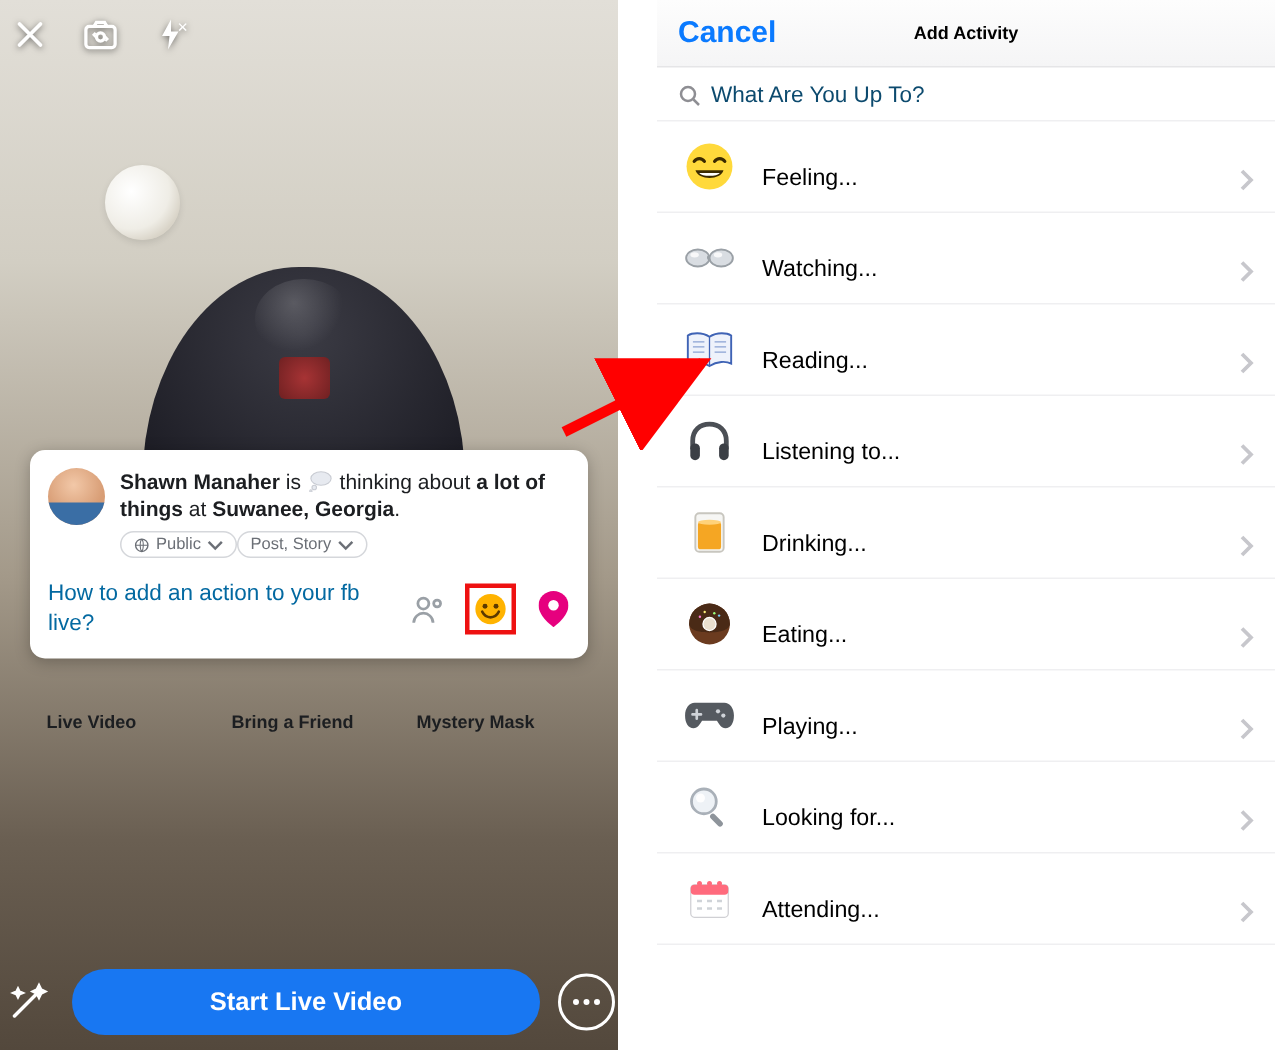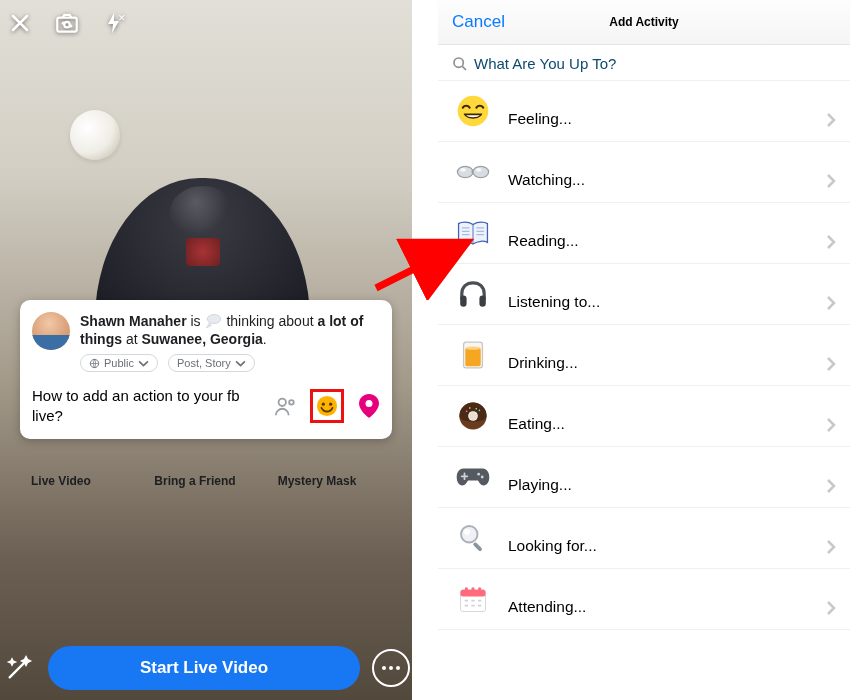--- a/index.html
+++ b/index.html
@@ -14,25 +14,25 @@
 .cap-logo{position:absolute;top:60px;left:50%;transform:translateX(-50%);width:34px;height:28px;background:radial-gradient(circle,#b33,#7a1d1d);border-radius:4px;opacity:.85}
 .brim{position:absolute;top:300px;left:70px;width:270px;height:40px;border-radius:50%/100%;background:linear-gradient(#4a4a55,#2a2a31)}
 
 .card{position:absolute;top:300px;left:20px;right:20px;background:#fff;border-radius:10px;padding:12px 12px 8px;box-shadow:0 2px 10px rgba(0,0,0,.25)}
 .card-head{display:flex;gap:10px;align-items:flex-start}
 .avatar{width:38px;height:38px;border-radius:50%;flex:0 0 38px;background:radial-gradient(circle at 45% 30%,#f2c8a8,#d89d75 60%);position:relative;overflow:hidden}
 .avatar:before{content:"";position:absolute;inset:auto 0 0 0;height:40%;background:#3a6ea5}
 .status{font-size:14px;color:#1c1e21;line-height:1.3}
 .status b{font-weight:700}
 .thought{display:inline-block;width:18px;height:14px;vertical-align:-2px}
-.pills{display:flex;gap:10px;margin-top:6px}
+.pills{display:flex;margin-top:6px}
 .pill{display:flex;align-items:center;gap:4px;font-size:11px;color:#6b6f76;border:1px solid #d5d7db;border-radius:12px;padding:2px 8px}
 .pill svg{width:11px;height:11px}
 .card-body{display:flex;align-items:center;gap:10px;margin:14px 0 6px}
-.question{flex:1;font-size:15px;color:#000000;line-height:1.3}
+.question{flex:1;font-size:15px;color:#0369a1;line-height:1.3}
 .action-icons{display:flex;align-items:center;gap:14px}
 .ai{width:22px;height:22px;display:flex;align-items:center;justify-content:center}
 .feeling-box{border:3px solid #e11;padding:3px}
 
 .tiles{display:flex;gap:10px;margin:14px 6px 6px}
 .tile{flex:1;display:flex;flex-direction:row;gap:5px}
 .tile-img{height:98px;border-radius:6px;position:relative;overflow:hidden}
 .tile-label{font-size:12px;color:#1c1e21;font-weight:600}
 .t1{background:#e9eef9}
 .t1 .bust{position:absolute;left:18%;top:12%;width:64%;height:80%}
@@ -60,21 +60,21 @@
 .t3:before,.t3:after{content:"?";position:absolute;color:rgba(255,255,255,.25);font-weight:700}
 .t3:before{top:6px;left:8px;font-size:16px}.t3:after{bottom:6px;right:8px;font-size:20px}
 
 .bottombar{position:absolute;left:0;right:0;bottom:10px;display:flex;align-items:center;gap:12px;padding:0 2px}
 .wand,.more{width:34px;height:34px;display:flex;align-items:center;justify-content:center;color:#fff}
 .more{border:2px solid #fff;border-radius:50%}
 .startbtn{flex:1;height:44px;border-radius:22px;background:#1877f2;color:#fff;font-size:17px;font-weight:600;display:flex;align-items:center;justify-content:center}
 
 .phone-right{flex:1;display:flex;flex-direction:column;background:#fff;position:relative}
 .nav{height:44px;display:flex;align-items:center;justify-content:center;border-bottom:1px solid #e5e5e7;background:linear-gradient(#fdfdfd,#f5f5f6);position:relative}
-.nav .cancel{position:absolute;left:14px;color:#0a7aff;font-size:17px;font-weight:400}
+.nav .cancel{position:absolute;left:14px;color:#0a7aff;font-size:20px;font-weight:700}
 .nav .title{font-size:12px;font-weight:600;color:#000}
 .search{display:flex;align-items:center;gap:6px;padding:10px 14px 8px;border-bottom:1px solid #efeff1;color:#0c4a6e;font-size:15px}
 .rows{flex:1;overflow-y:auto}
 .row{display:flex;align-items:flex-end;gap:18px;padding:13px 14px 13px 18px;border-bottom:1px solid #efeff1}
 .row .ric{width:34px;height:34px;display:flex;align-items:center;justify-content:center;flex:0 0 34px}
 .row .lbl{flex:1;font-size:15.5px;color:#000}
 .row .chev{color:#c7c7cc}
 .gap{width:26px;flex:0 0 26px}
 .arrow{position:absolute;left:368px;top:230px;pointer-events:none}
 </style>

